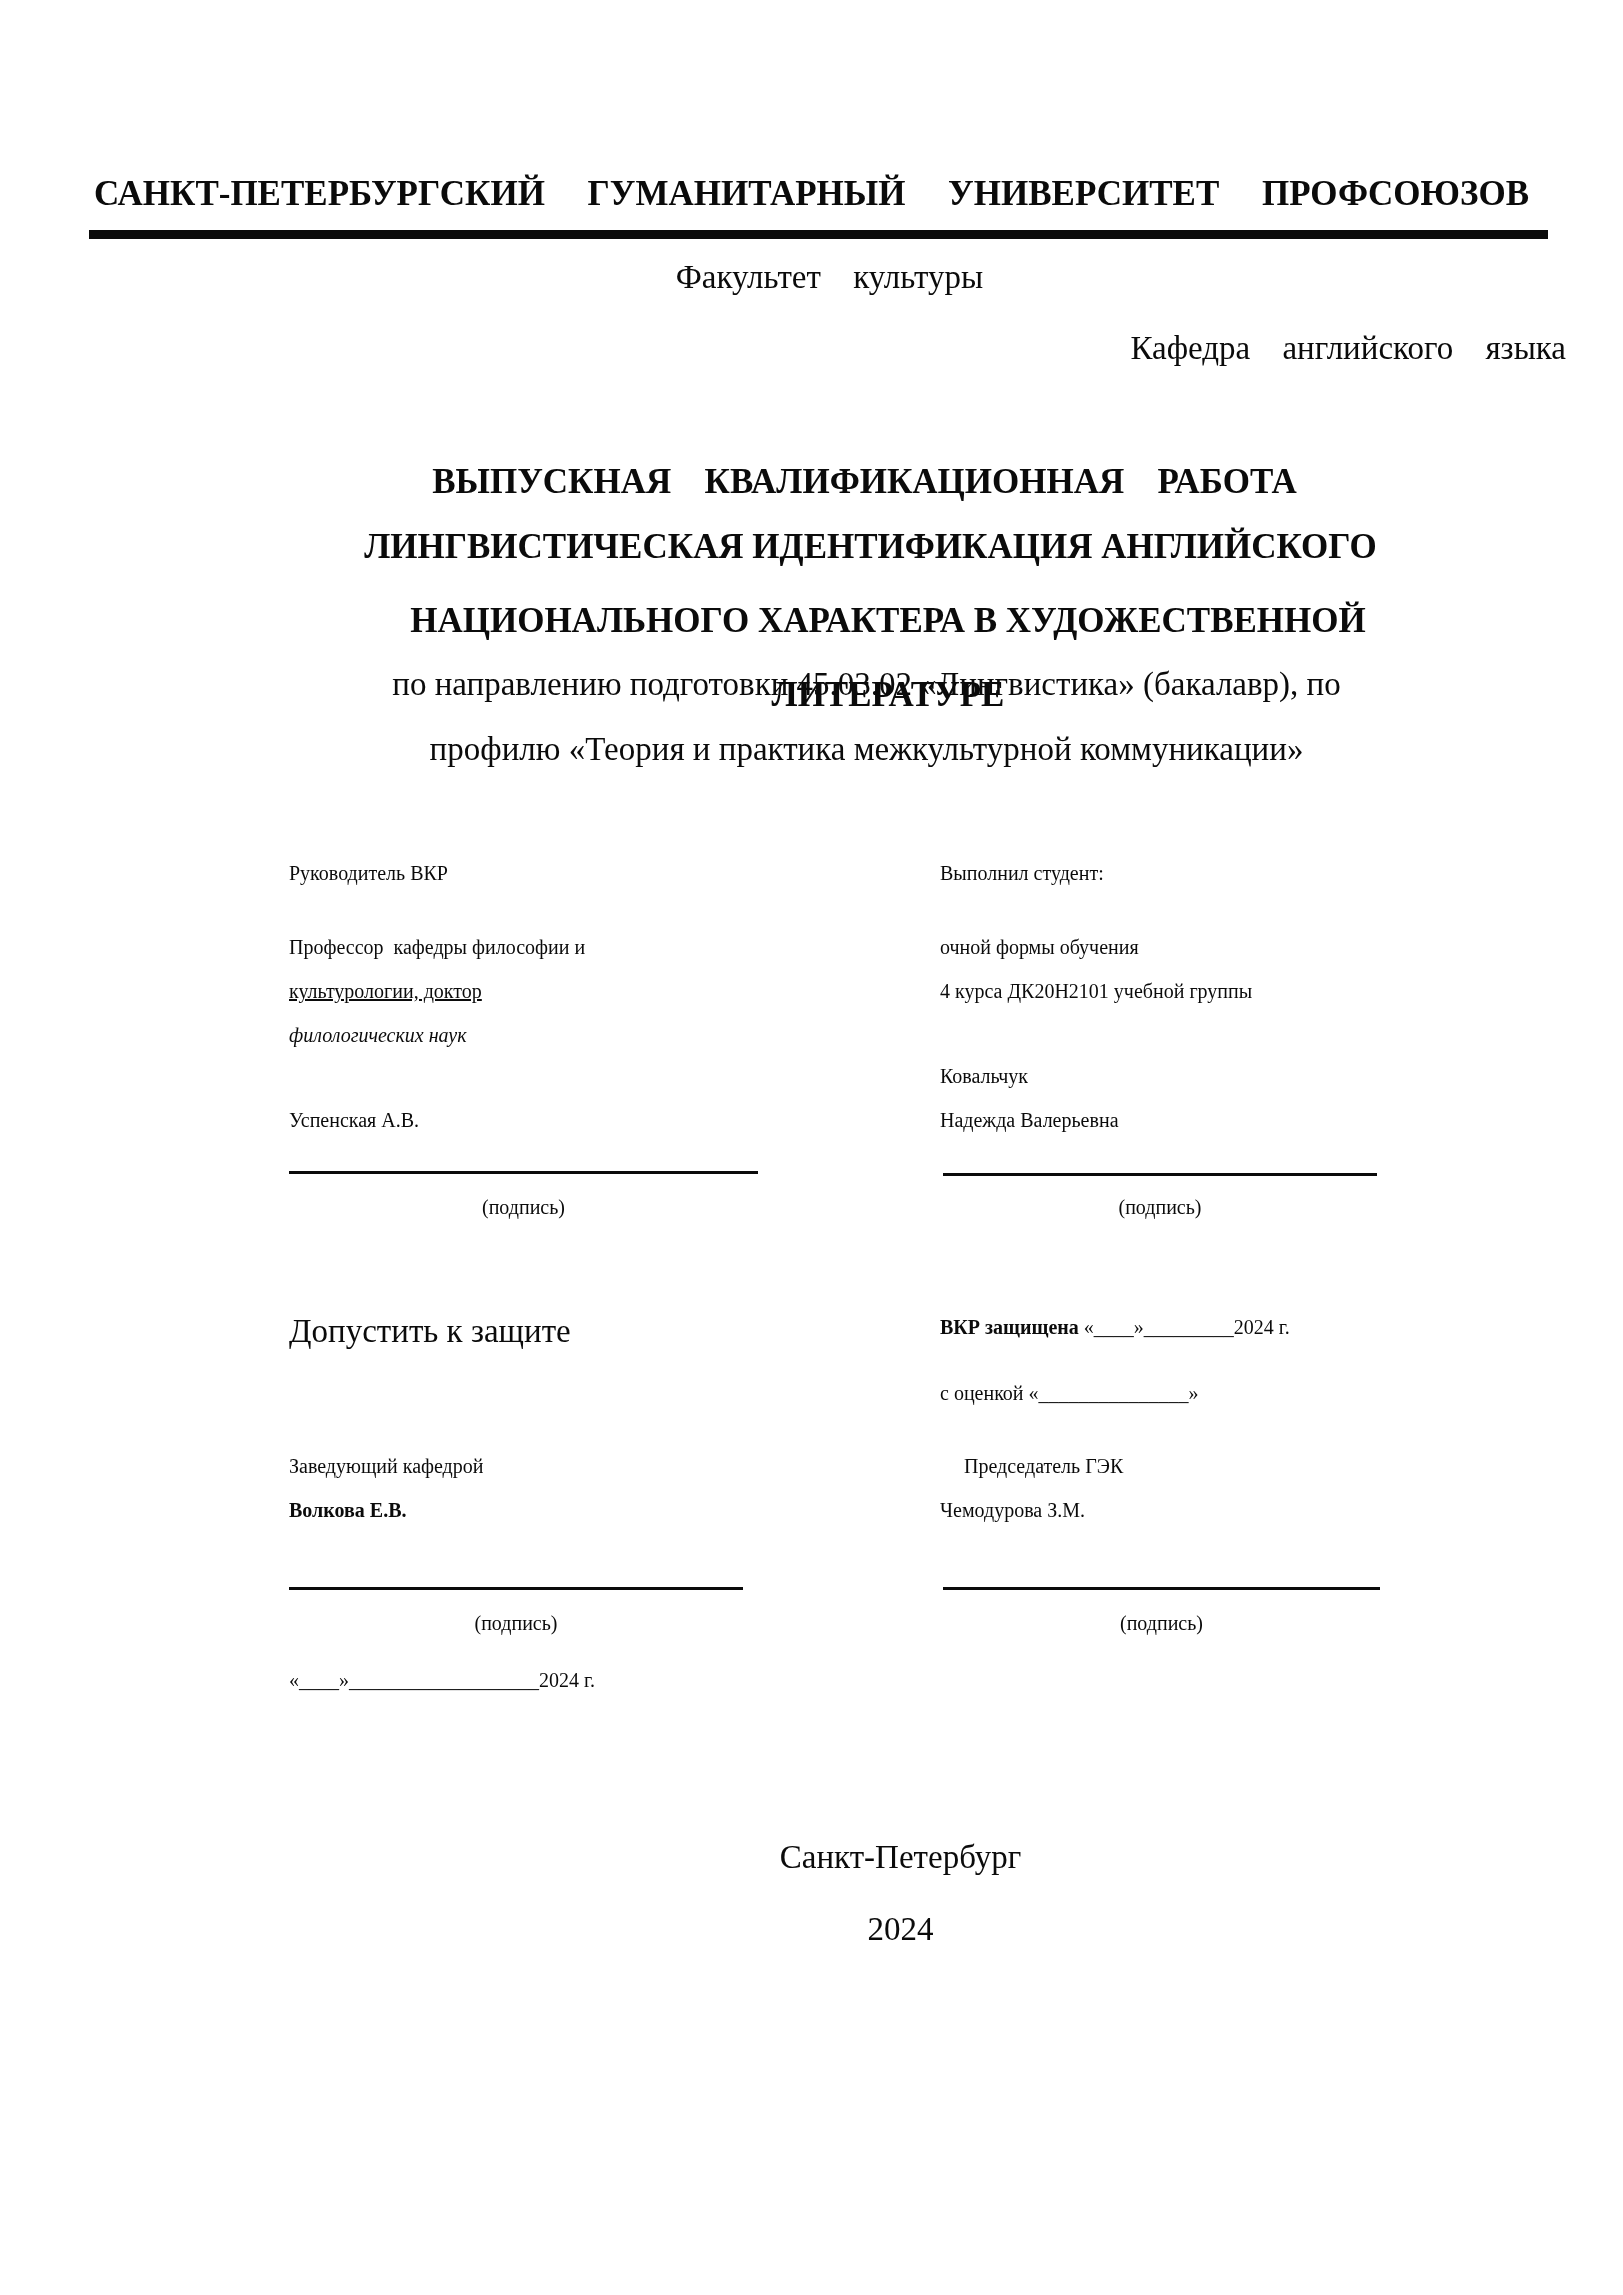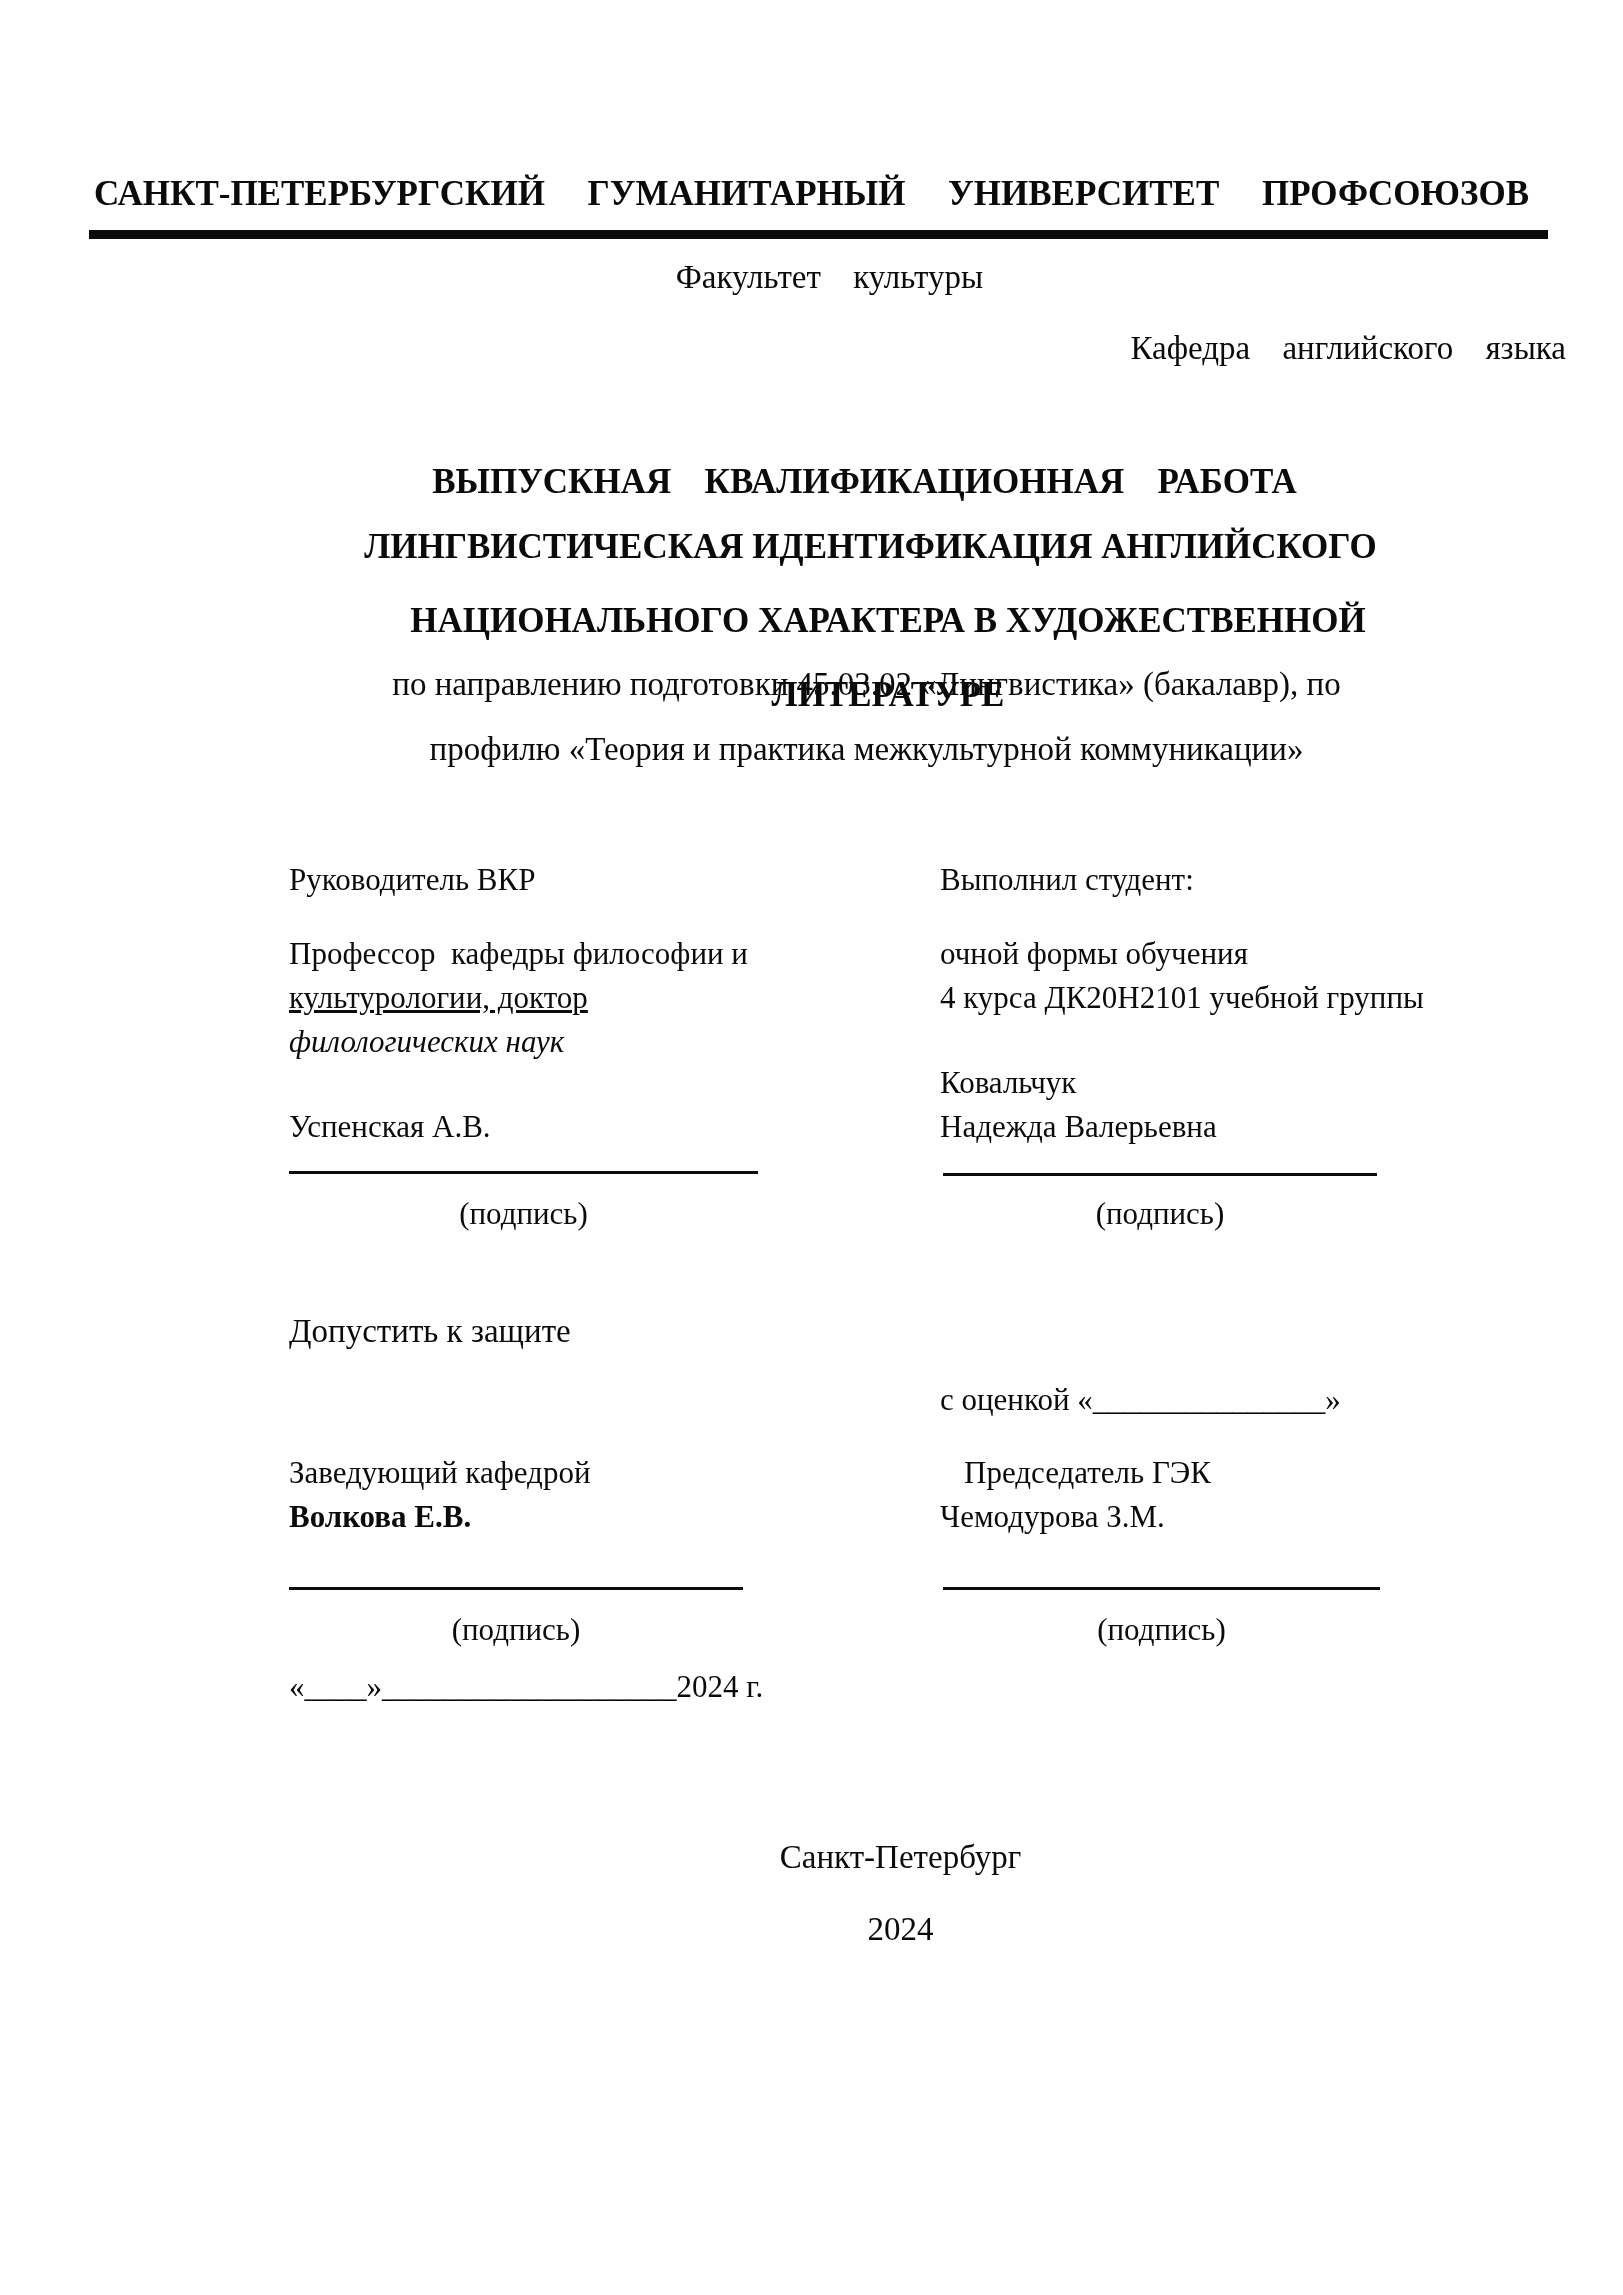--- a/index.html
+++ b/index.html
@@ -10,21 +10,21 @@
     background:#ffffff;
     font-family:"Liberation Serif","DejaVu Serif",serif;
     color:#0b0b0b;
     overflow:hidden;
   }
   .t { position:absolute; white-space:pre; line-height:1.15; }
   .center { text-align:center; }
   .right-align { text-align:right; }
   .b { font-weight:bold; }
   .i { }
-  .fs-body { font-size:31px; }
+  .fs-body { font-size:20px; }
   .fs-mid  { font-size:33px; }
   .fs-big  { font-size:35px; }
   .ws-wide { word-spacing:12.6px; }
   .ws-med  { word-spacing:7.9px; }
   .rule {
     position:absolute;
     background:#0b0b0b;
   }
   .sigline { position:absolute; background:#0b0b0b; height:3.1px; }
 </style>
@@ -64,20 +64,21 @@
   <div class="t fs-body" style="top:1109px; left:940px;">Надежда Валерьевна</div>
 
   <div class="sigline" style="top:1171px; left:289px; width:469px;"></div>
   <div class="sigline" style="top:1173px; left:943px; width:434px;"></div>
 
   <div class="t fs-body i center" style="top:1196px; left:289px; width:469px;">(подпись)</div>
   <div class="t fs-body i center" style="top:1196px; left:943px; width:434px;">(подпись)</div>
 
   <div class="t fs-mid i" style="top:1313px; left:289px;">Допустить к защите</div>
 
+  <div class="t fs-body" style="top:1316px; left:940px;"><span class="b">ВКР защищена</span><span> «____»_________2024 г.</span></div>
 
   <div class="t fs-body" style="top:1382px; left:940px;">с оценкой «_______________»</div>
 
   <div class="t fs-body" style="top:1455px; left:289px;">Заведующий кафедрой</div>
   <div class="t fs-body" style="top:1455px; left:940px;margin-left:24px;">Председатель ГЭК</div>
 
   <div class="t fs-body" style="top:1499px; left:289px;font-weight:bold;">Волкова Е.В.</div>
   <div class="t fs-body" style="top:1499px; left:940px;">Чемодурова З.М.</div>
 
   <div class="sigline" style="top:1587px; left:289px; width:454px;"></div>

